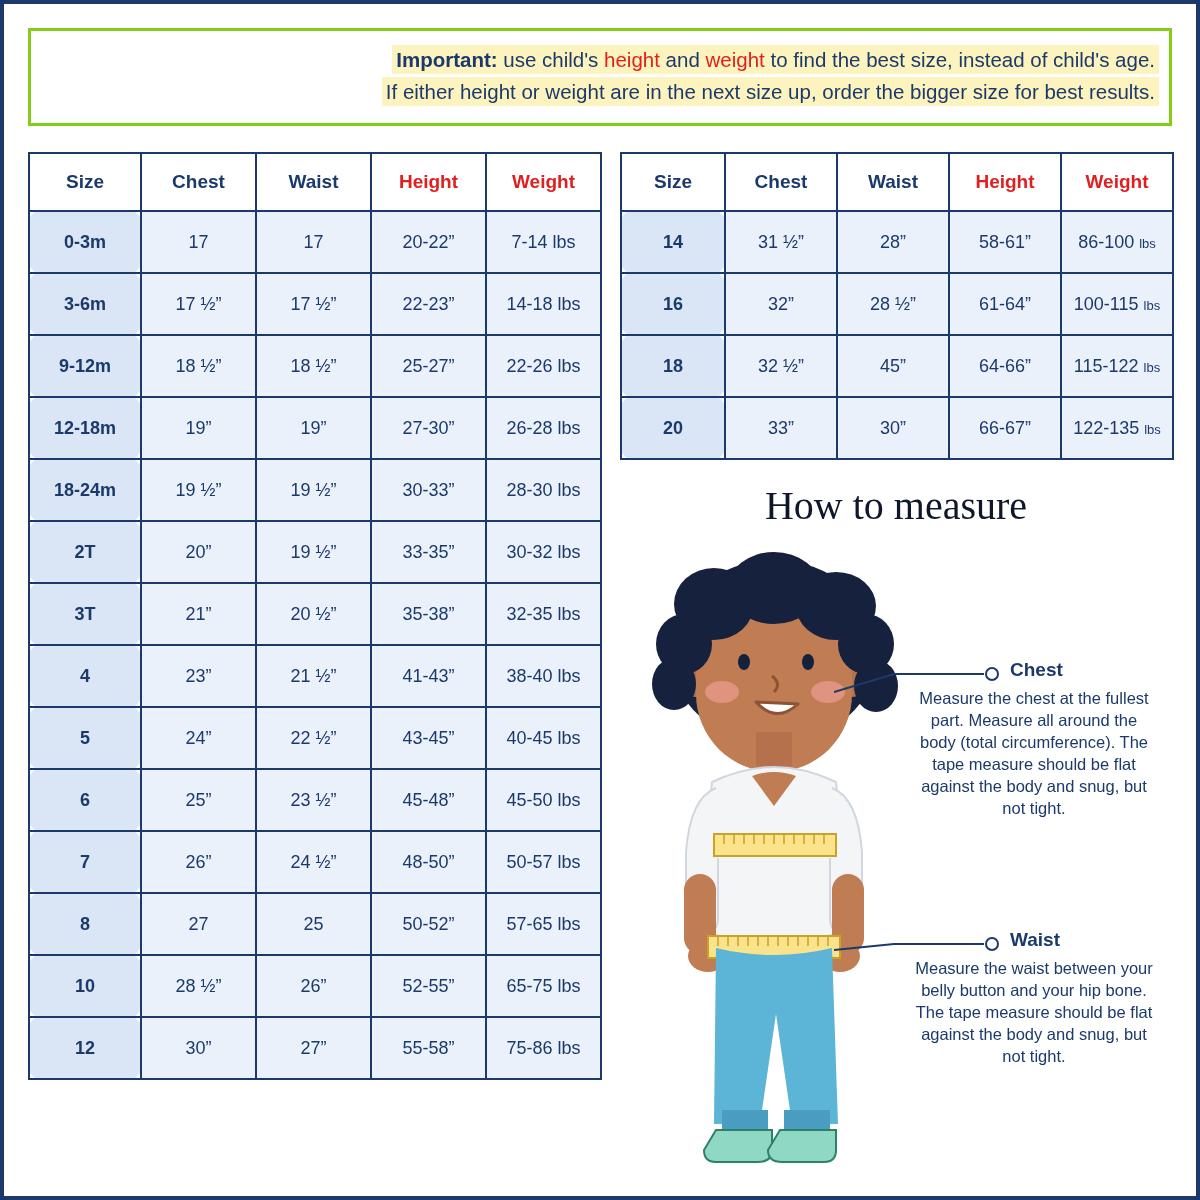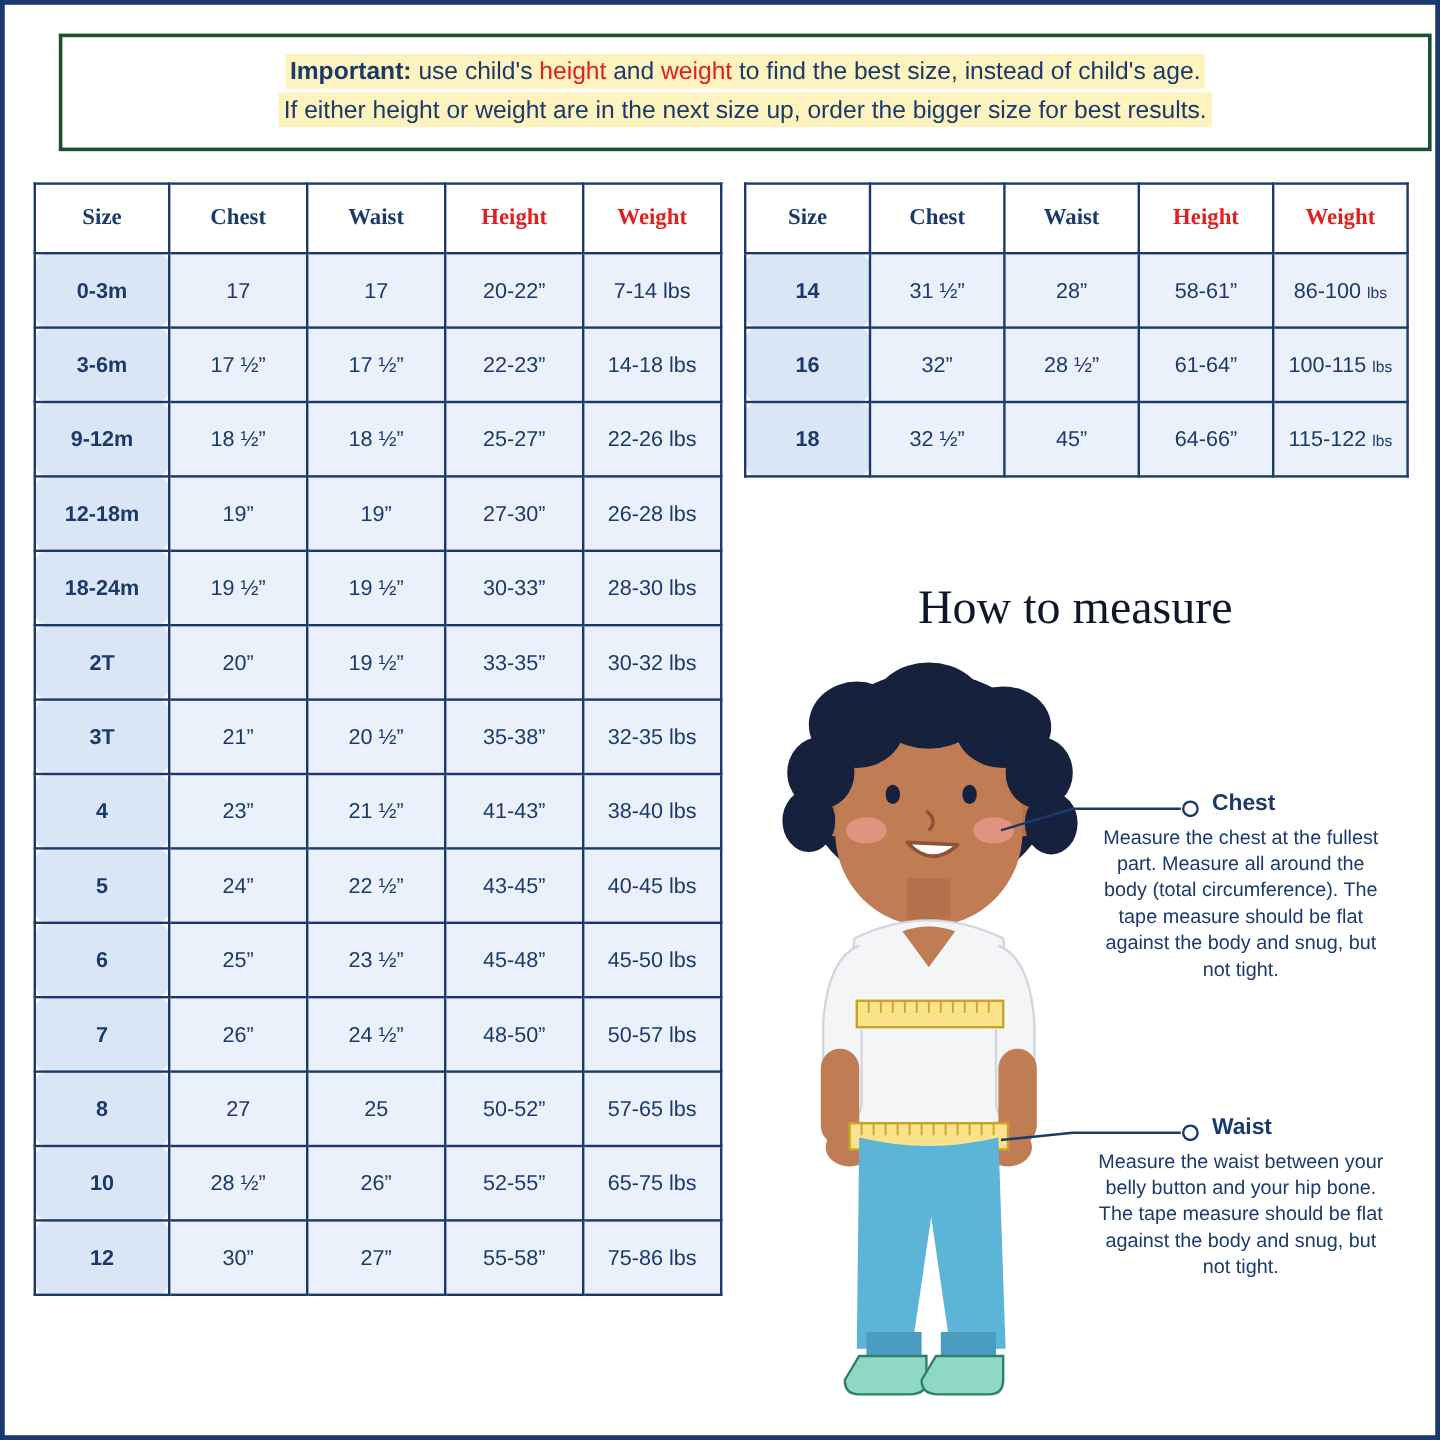--- a/index.html
+++ b/index.html
@@ -23,24 +23,23 @@
     padding: 0;
   }
 
   
   .banner {
     position: absolute;
     left: 24px;
     top: 24px;
     width: 1144px;
     box-sizing: border-box;
-    border: 3px solid #14532d;
+    border: 3px solid #84cc16;
     padding: 12px 10px 14px 10px;
-    text-align: center;
-    margin-left: 21px;
+    text-align: right;
   }
   .banner .line {
     display: block;
     font-size: 20.5px;
     line-height: 30px;
     margin: 2px 0;
   }
   .banner .hl {
     background: #fdf3bf;
     padding: 3px 4px;
@@ -62,21 +61,20 @@
     color: #1b3a6b;
     background: #eaf1fa;
     font-weight: normal;
     padding: 0;
   }
   table.size-table thead th {
     background: #ffffff;
     font-weight: bold;
     font-size: 19px;
     height: 56px;
-    font-family: Liberation Serif, serif;
   }
   table.size-table thead th.redhead {
     color: #e02020;
   }
   table.size-table tbody td {
     height: 60px;
   }
   table.size-table tbody td.sizecell {
     font-weight: bold;
     background: #dae6f6;
@@ -317,20 +315,27 @@
         <td>28 ½”</td>
         <td>61-64”</td>
         <td><span>100-115</span> <span class="unit-small">lbs</span></td>
       </tr>
       <tr>
         <td class="sizecell">18</td>
         <td>32 ½”</td>
         <td>45”</td>
         <td>64-66”</td>
         <td><span>115-122</span> <span class="unit-small">lbs</span></td>
+      </tr>
+      <tr>
+        <td class="sizecell">20</td>
+        <td>33”</td>
+        <td>30”</td>
+        <td>66-67”</td>
+        <td><span>122-135</span> <span class="unit-small">lbs</span></td>
       </tr>
     </tbody>
   </table>
 
   <div class="howto-title">How to measure</div>
 
   <svg class="illustration" viewBox="0 0 340 640">
 
     <ellipse cx="170" cy="108" rx="104" ry="92" fill="#16213e"></ellipse>
 

